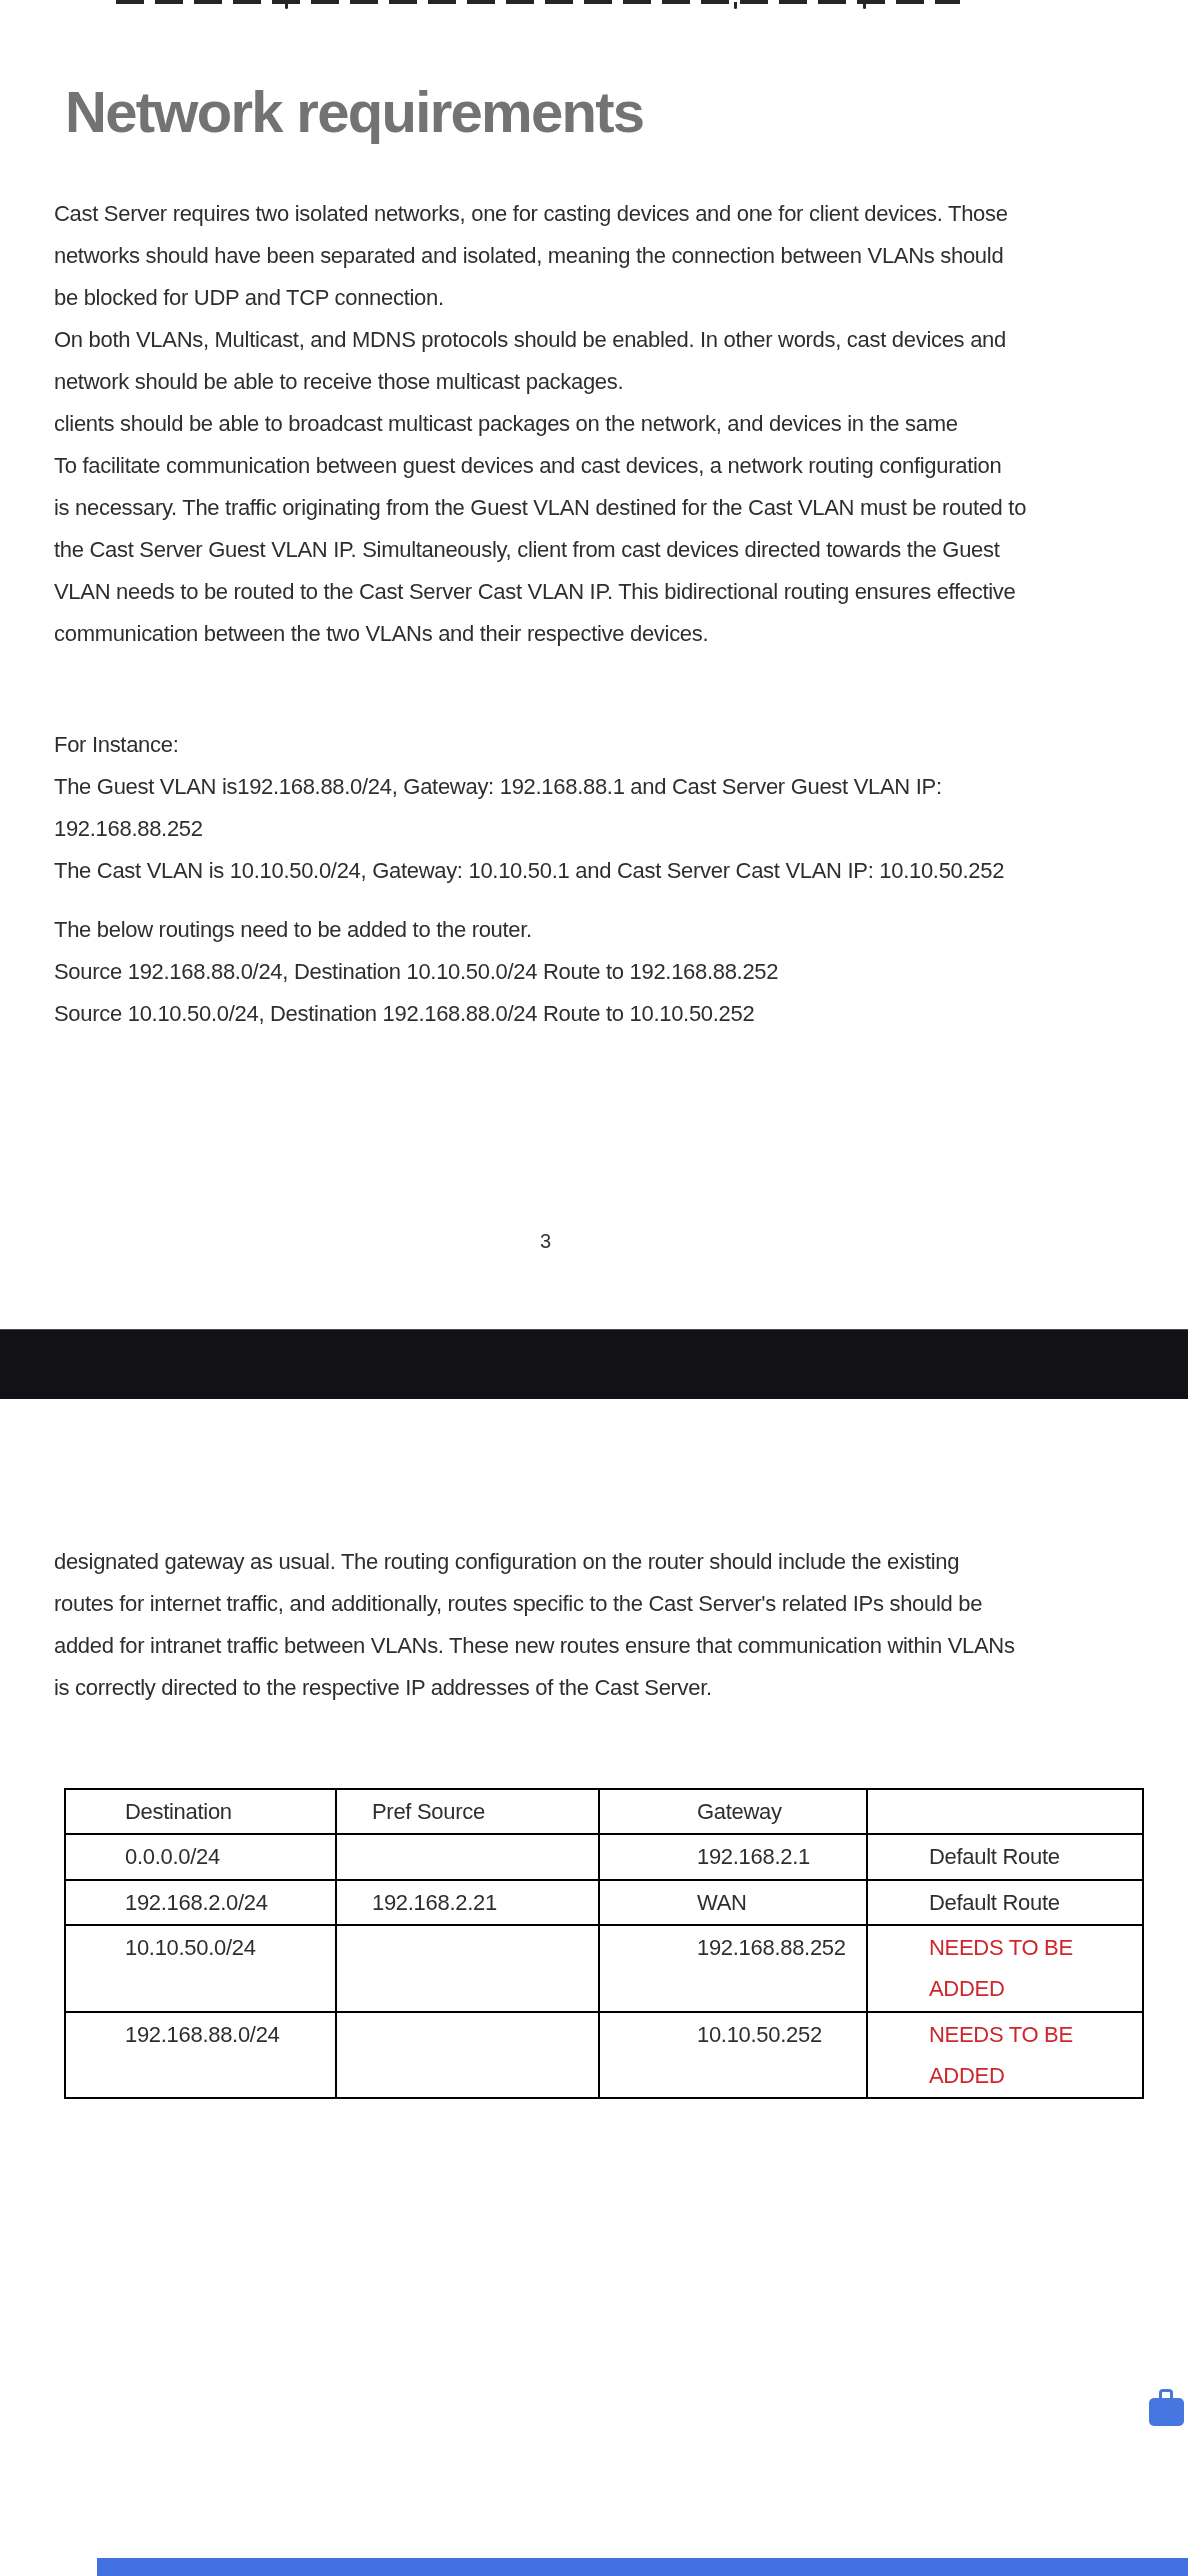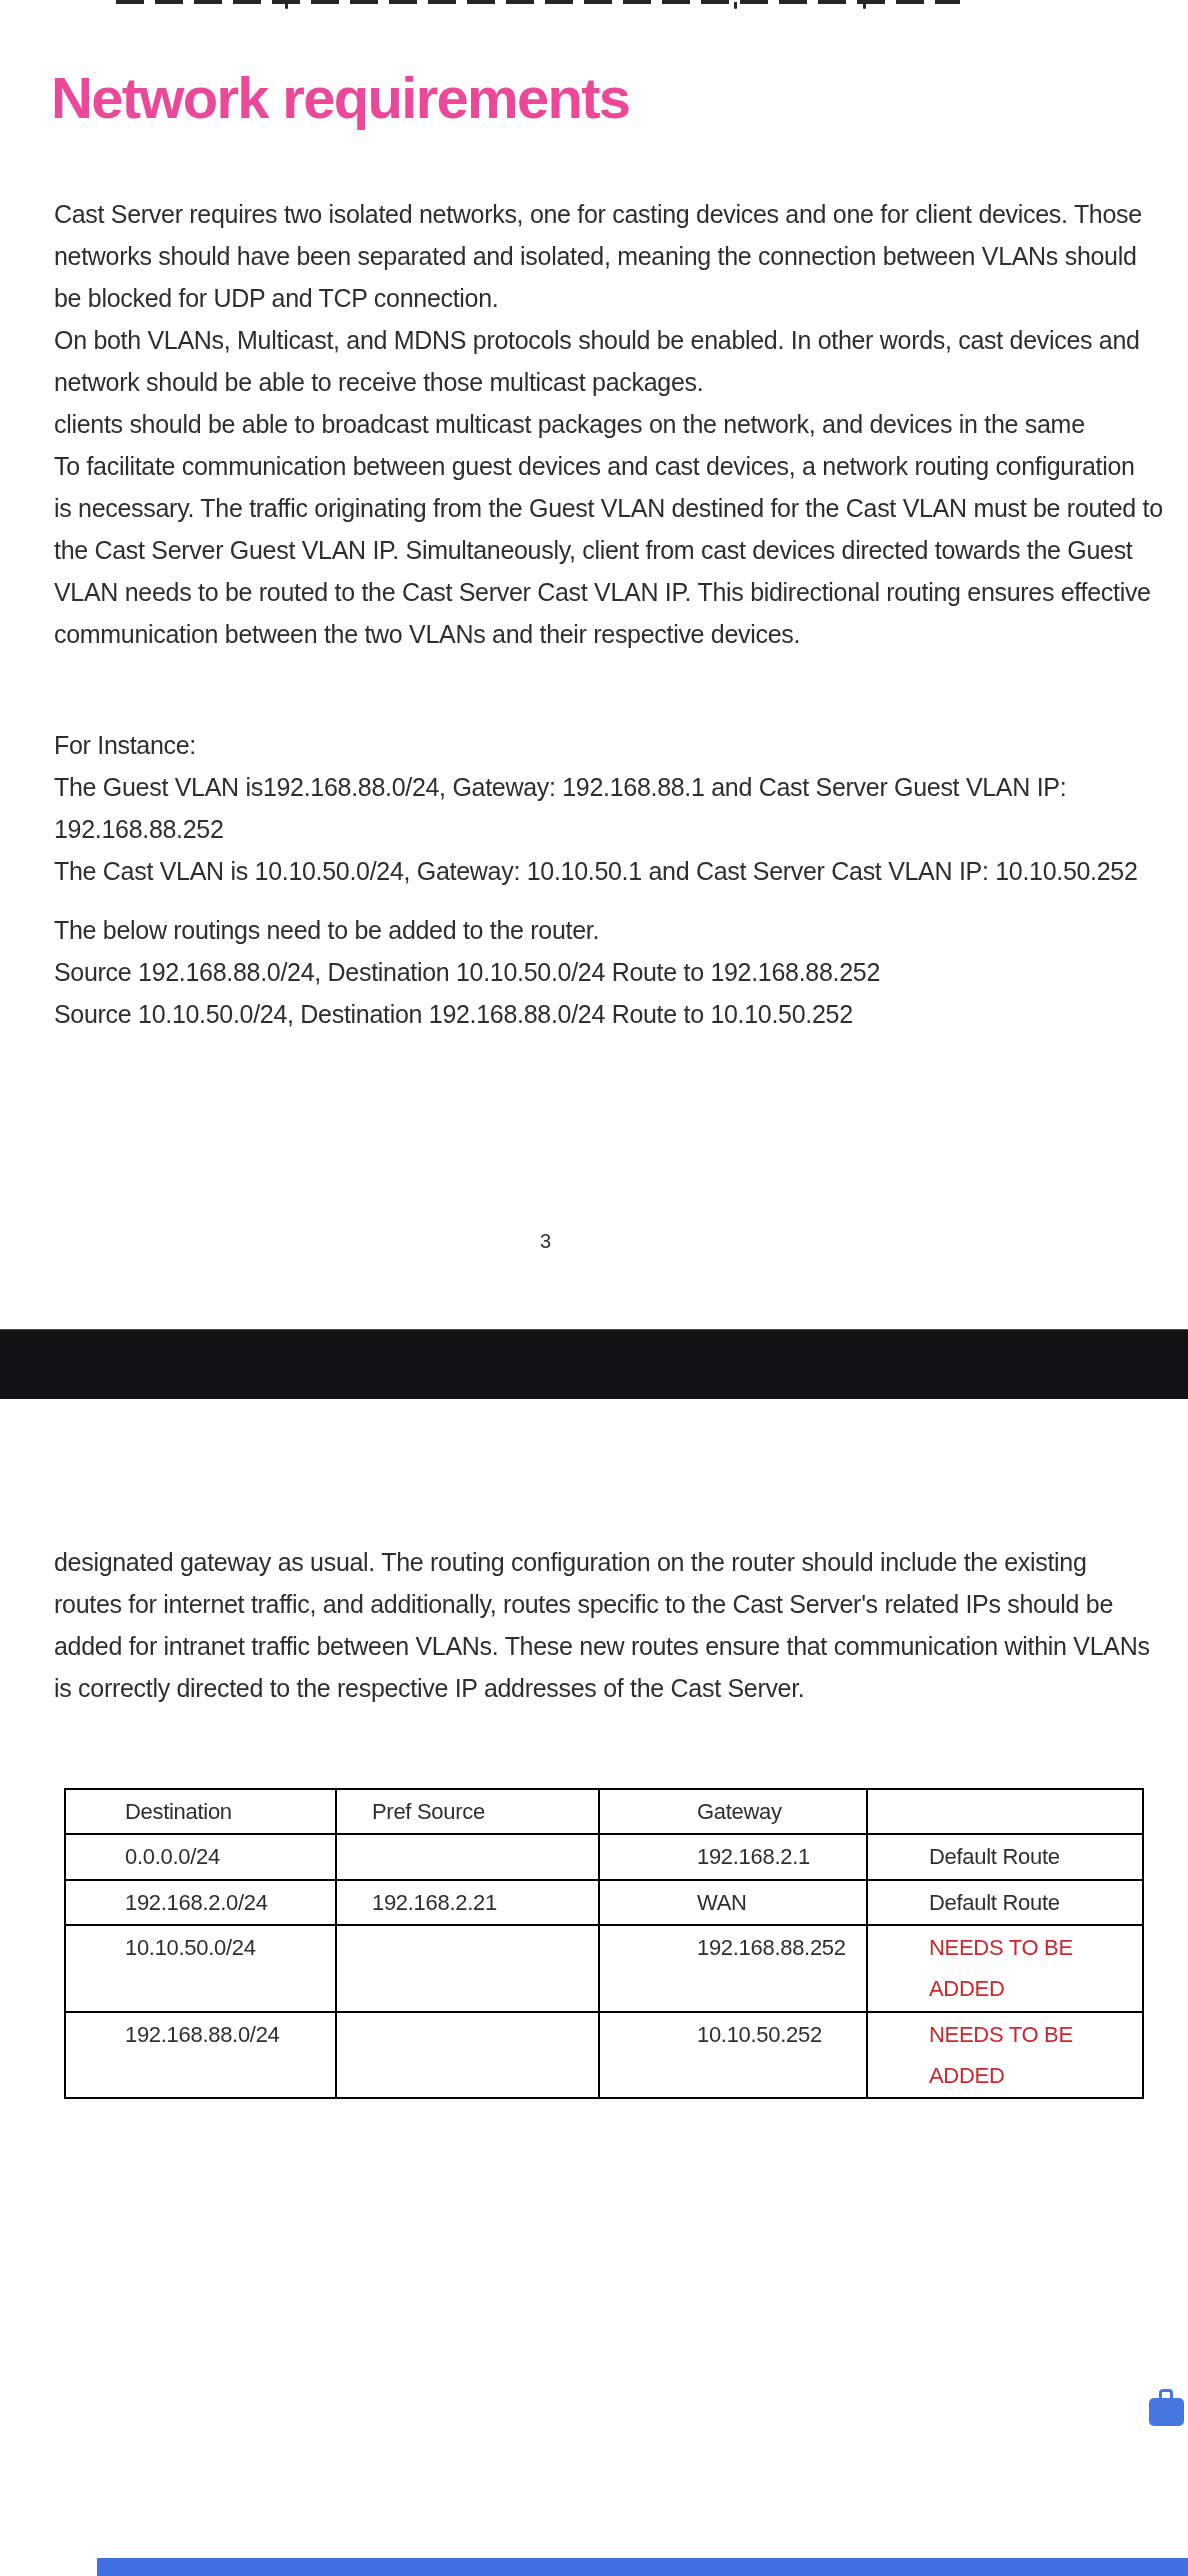--- a/index.html
+++ b/index.html
@@ -8,26 +8,26 @@
     font-family:"Liberation Sans",sans-serif;color:#2e2e2e;
   }
   
   .clip-line{
     position:absolute;top:0;left:116px;width:844px;height:4.1px;
     background:repeating-linear-gradient(90deg,#25252a 0 28px,rgba(0,0,0,0) 28px 39px);
   }
   .clip-line .desc{position:absolute;top:1.7px;width:3.3px;height:7.4px;background:#25252a;border-radius:0 0 1.7px 1.7px;}
 
   h1.title{
-    position:absolute;top:64px;left:51px;margin:0;
-    font-size:58px;font-weight:700;letter-spacing:-1.7px;color:#ec4899;
+    position:absolute;top:64px;left:51px;margin:14px;
+    font-size:58px;font-weight:700;letter-spacing:-1.7px;color:#737373;
   }
   .body-block{
     position:absolute;left:54px;width:1106px;
-    font-size:25px;letter-spacing:-0.3px;line-height:42px;color:#2e2e2e;
+    font-size:22px;letter-spacing:-0.3px;line-height:42px;color:#2e2e2e;
     white-space:nowrap;
   }
   .blk-intro{top:193px;}
   .blk-example{top:724px;}
   .blk-routing{top:909px;}
   .blk-p4{top:1541px;}
 
   .pagenum{
     position:absolute;left:540px;top:1230px;font-size:20px;color:#333;
   }

